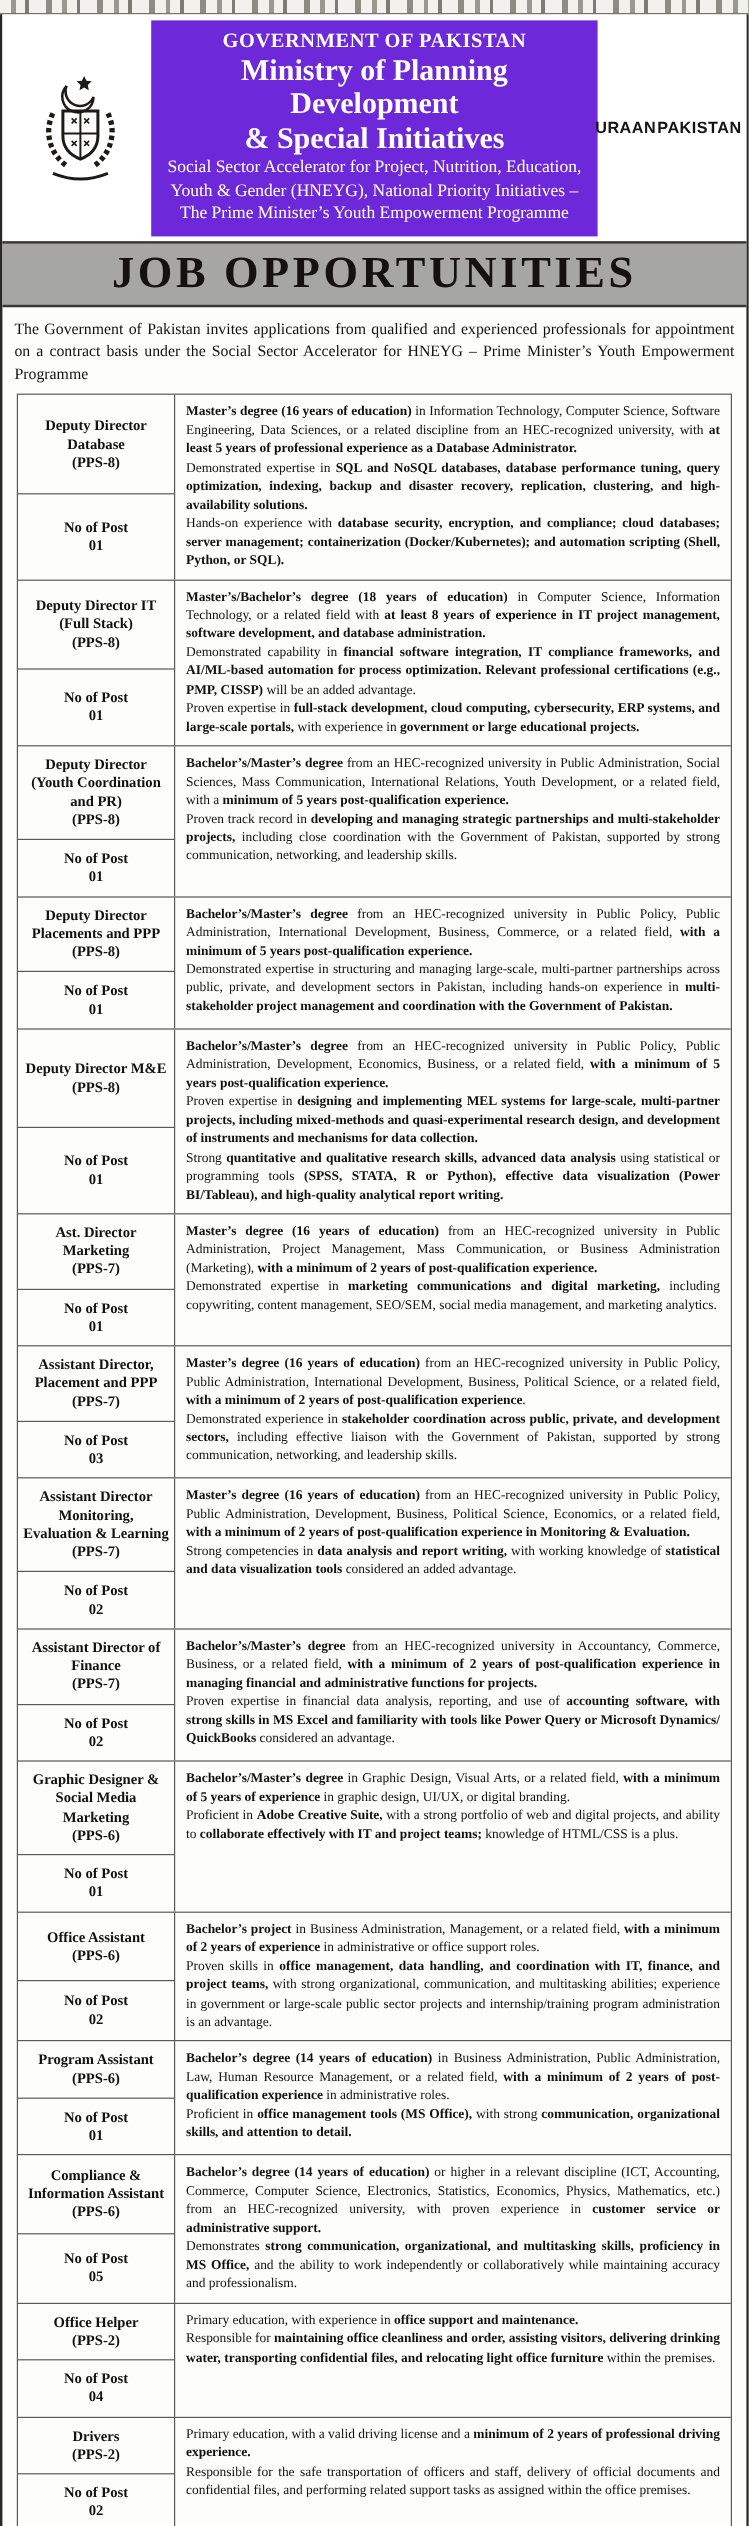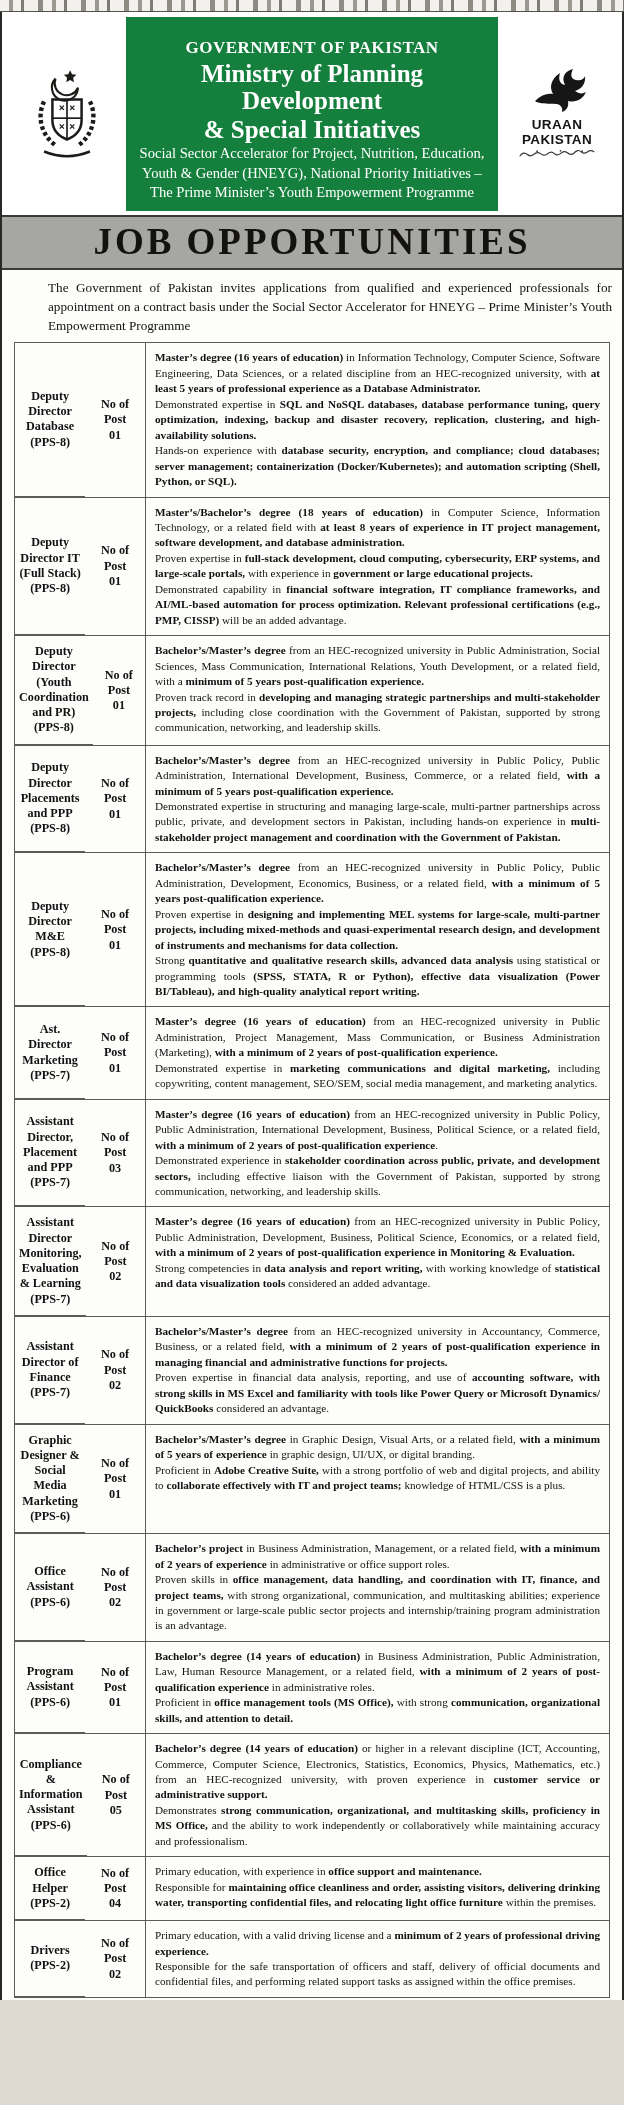--- a/index.html
+++ b/index.html
@@ -4,37 +4,37 @@
 <style>
   html,body{margin:0;padding:0;background:#dedad2;}
   .page{width:624px;margin:0 auto;background:#fdfdfb;font-family:"Liberation Serif","DejaVu Serif",serif;color:#111;}
   .top-strip{height:11px;background:
     repeating-linear-gradient(90deg,#f2f1ee 0 9px,#9a9890 9px 13px,#f2f1ee 13px 21px,#7d7b74 21px 24px,#f2f1ee 24px 38px,#8d8b84 38px 43px);
     border-bottom:1px solid #55524c;}
   .ad{border-left:2px solid #2a2824;border-right:2px solid #2a2824;padding-bottom:2px;}
   
   .header-row{display:flex;align-items:stretch;padding:5px 6px 4px 6px;background:#fff;}
   .logo-box{width:118px;display:flex;align-items:center;justify-content:center;}
-  .black-box{flex:1;background:#15803d;color:#fff;text-align:center;padding:21px 8px 9px 8px;}
+  .black-box{flex:1;background:#6d28d9;color:#fff;text-align:center;padding:7px 8px 9px 8px;}
   .govt{font-size:17px;font-weight:bold;letter-spacing:.5px;}
   .ministry{font-size:25px;font-weight:bold;line-height:1.08;margin-top:2px;}
   .subline{font-size:14.6px;line-height:1.28;margin-top:1px;}
   .subline:first-of-type{margin-top:5px;}
-  .uraan-box{width:118px;display:flex;flex-direction:column;align-items:center;justify-content:center;gap:1px;}
+  .uraan-box{width:118px;display:flex;align-items:center;justify-content:center;gap:1px;}
   .uraan-text{font-family:"Liberation Sans","DejaVu Sans",sans-serif;font-weight:bold;font-size:13.5px;line-height:1.02;letter-spacing:.4px;color:#141414;text-align:center;}
   
   .banner{background:#a6a6a4;border-top:2px solid #3c3a36;border-bottom:2px solid #3c3a36;text-align:center;padding:3px 0 5px 0;}
   .banner-text{font-size:37px;font-weight:bold;letter-spacing:3px;color:#141210;text-align:right;}
   
-  .intro{padding:8px 10px 7px 10px;font-size:13.2px;line-height:1.45;text-align:justify;margin-left:36px;}
+  .intro{padding:8px 10px 7px 10px;font-size:13.2px;line-height:1.45;text-align:justify;}
   
   .jobs-table{margin:0 12px;border:1px solid #5c5a55;}
   .job-row{display:flex;border-bottom:1px solid #5c5a55;}
   .job-row:last-child{border-bottom:none;}
-  .left-col{width:130px;border-right:1px solid #5c5a55;display:flex;}
+  .left-col{width:130px;border-right:1px solid #5c5a55;display:flex;flex-direction:column;}
   .cell{display:flex;flex-direction:column;align-items:center;justify-content:center;text-align:center;padding:8px 4px;}
   .title-cell{border-bottom:1px solid #5c5a55;flex:1.2;}
   .posts-cell{flex:1;}
   .jt{font-weight:bold;font-size:12.2px;line-height:1.25;}
   .desc-cell{flex:1;padding:7px 9px;font-size:11.2px;line-height:1.38;}
   .para{text-align:justify;}
   .bb{font-weight:bold;}
 </style>
 </head>
 <body>
@@ -111,22 +111,22 @@
               <div class="jt">Deputy Director IT (Full Stack)</div>
               <div class="jt">(PPS-8)</div>
             </div>
             <div class="cell posts-cell">
               <div class="jt">No of Post</div>
               <div class="jt">01</div>
             </div>
           </div>
           <div class="desc-cell">
             <div class="para"><span class="bb">Master’s/Bachelor’s degree (18 years of education)</span><span> in Computer Science, Information Technology, or a related field with </span><span class="bb">at least 8 years of experience in IT project management, software development, and database administration.</span></div>
+            <div class="para"><span>Demonstrated capability in </span><span class="bb">financial software integration, IT compliance frameworks, and AI/ML-based automation for process optimization. Relevant professional certifications (e.g., PMP, CISSP)</span><span> will be an added advantage.</span></div>
             <div class="para"><span>Proven expertise in </span><span class="bb">full-stack development, cloud computing, cybersecurity, ERP systems, and large-scale portals,</span><span> with experience in </span><span class="bb">government or large educational projects.</span></div>
-            <div class="para"><span>Demonstrated capability in </span><span class="bb">financial software integration, IT compliance frameworks, and AI/ML-based automation for process optimization. Relevant professional certifications (e.g., PMP, CISSP)</span><span> will be an added advantage.</span></div>
           </div>
         </div>
         <div class="job-row">
           <div class="left-col">
             <div class="cell title-cell">
               <div class="jt">Deputy Director (Youth Coordination and PR)</div>
               <div class="jt">(PPS-8)</div>
             </div>
             <div class="cell posts-cell">
               <div class="jt">No of Post</div>

